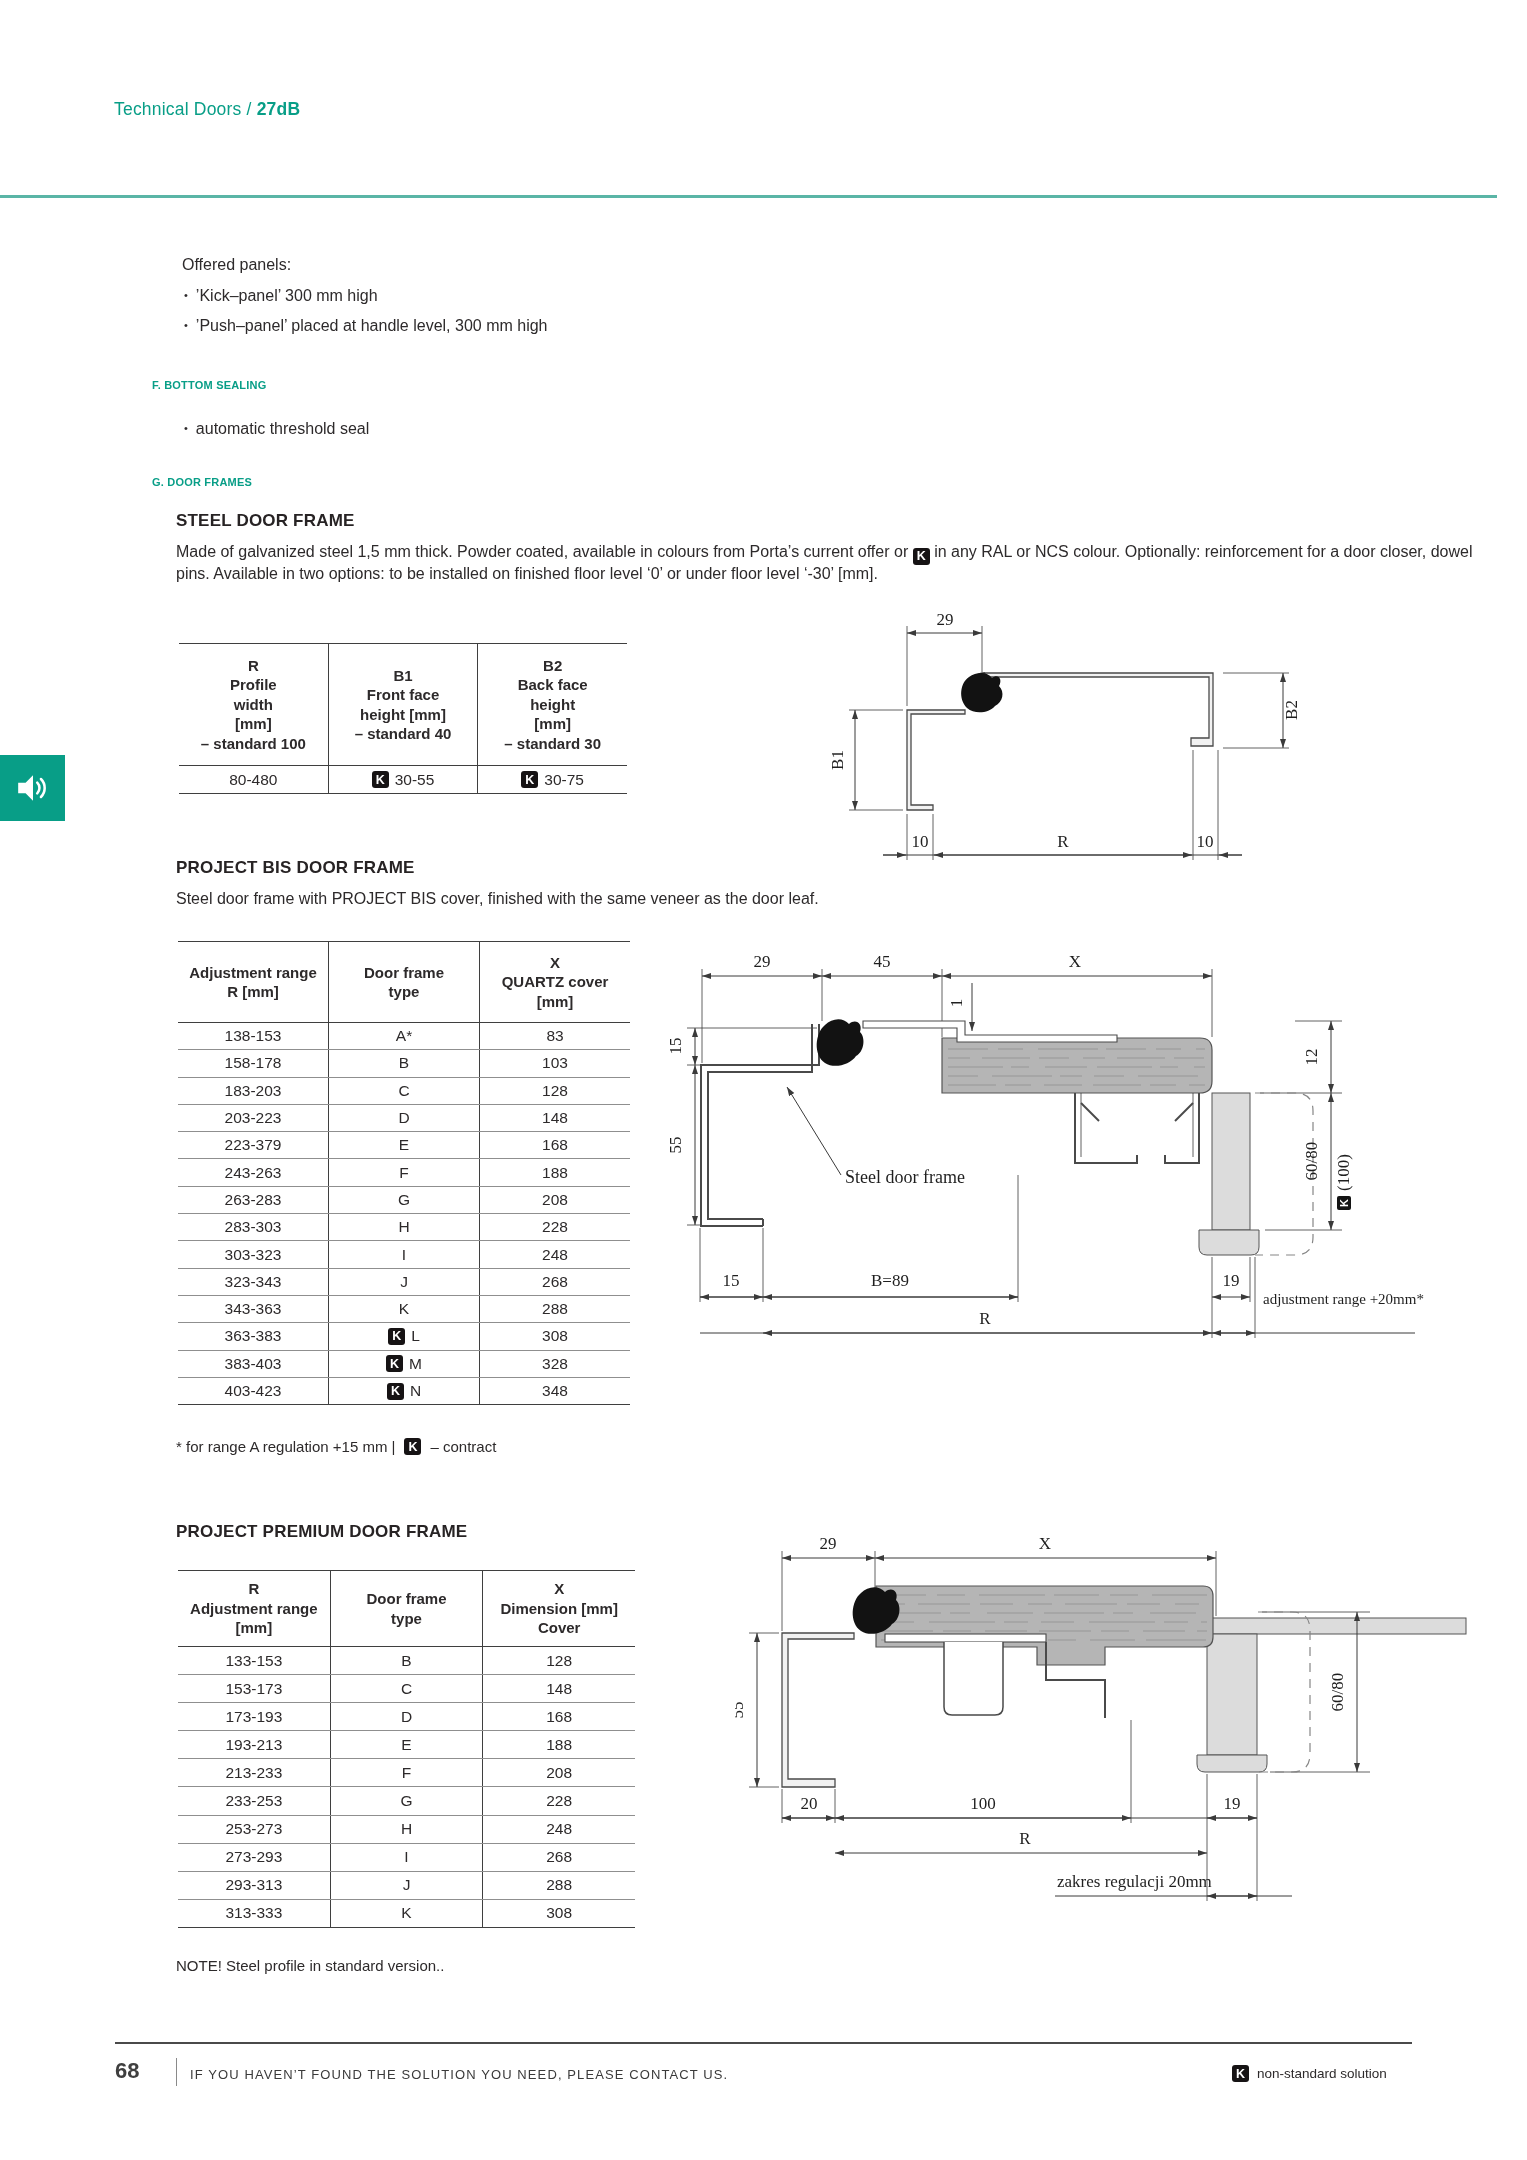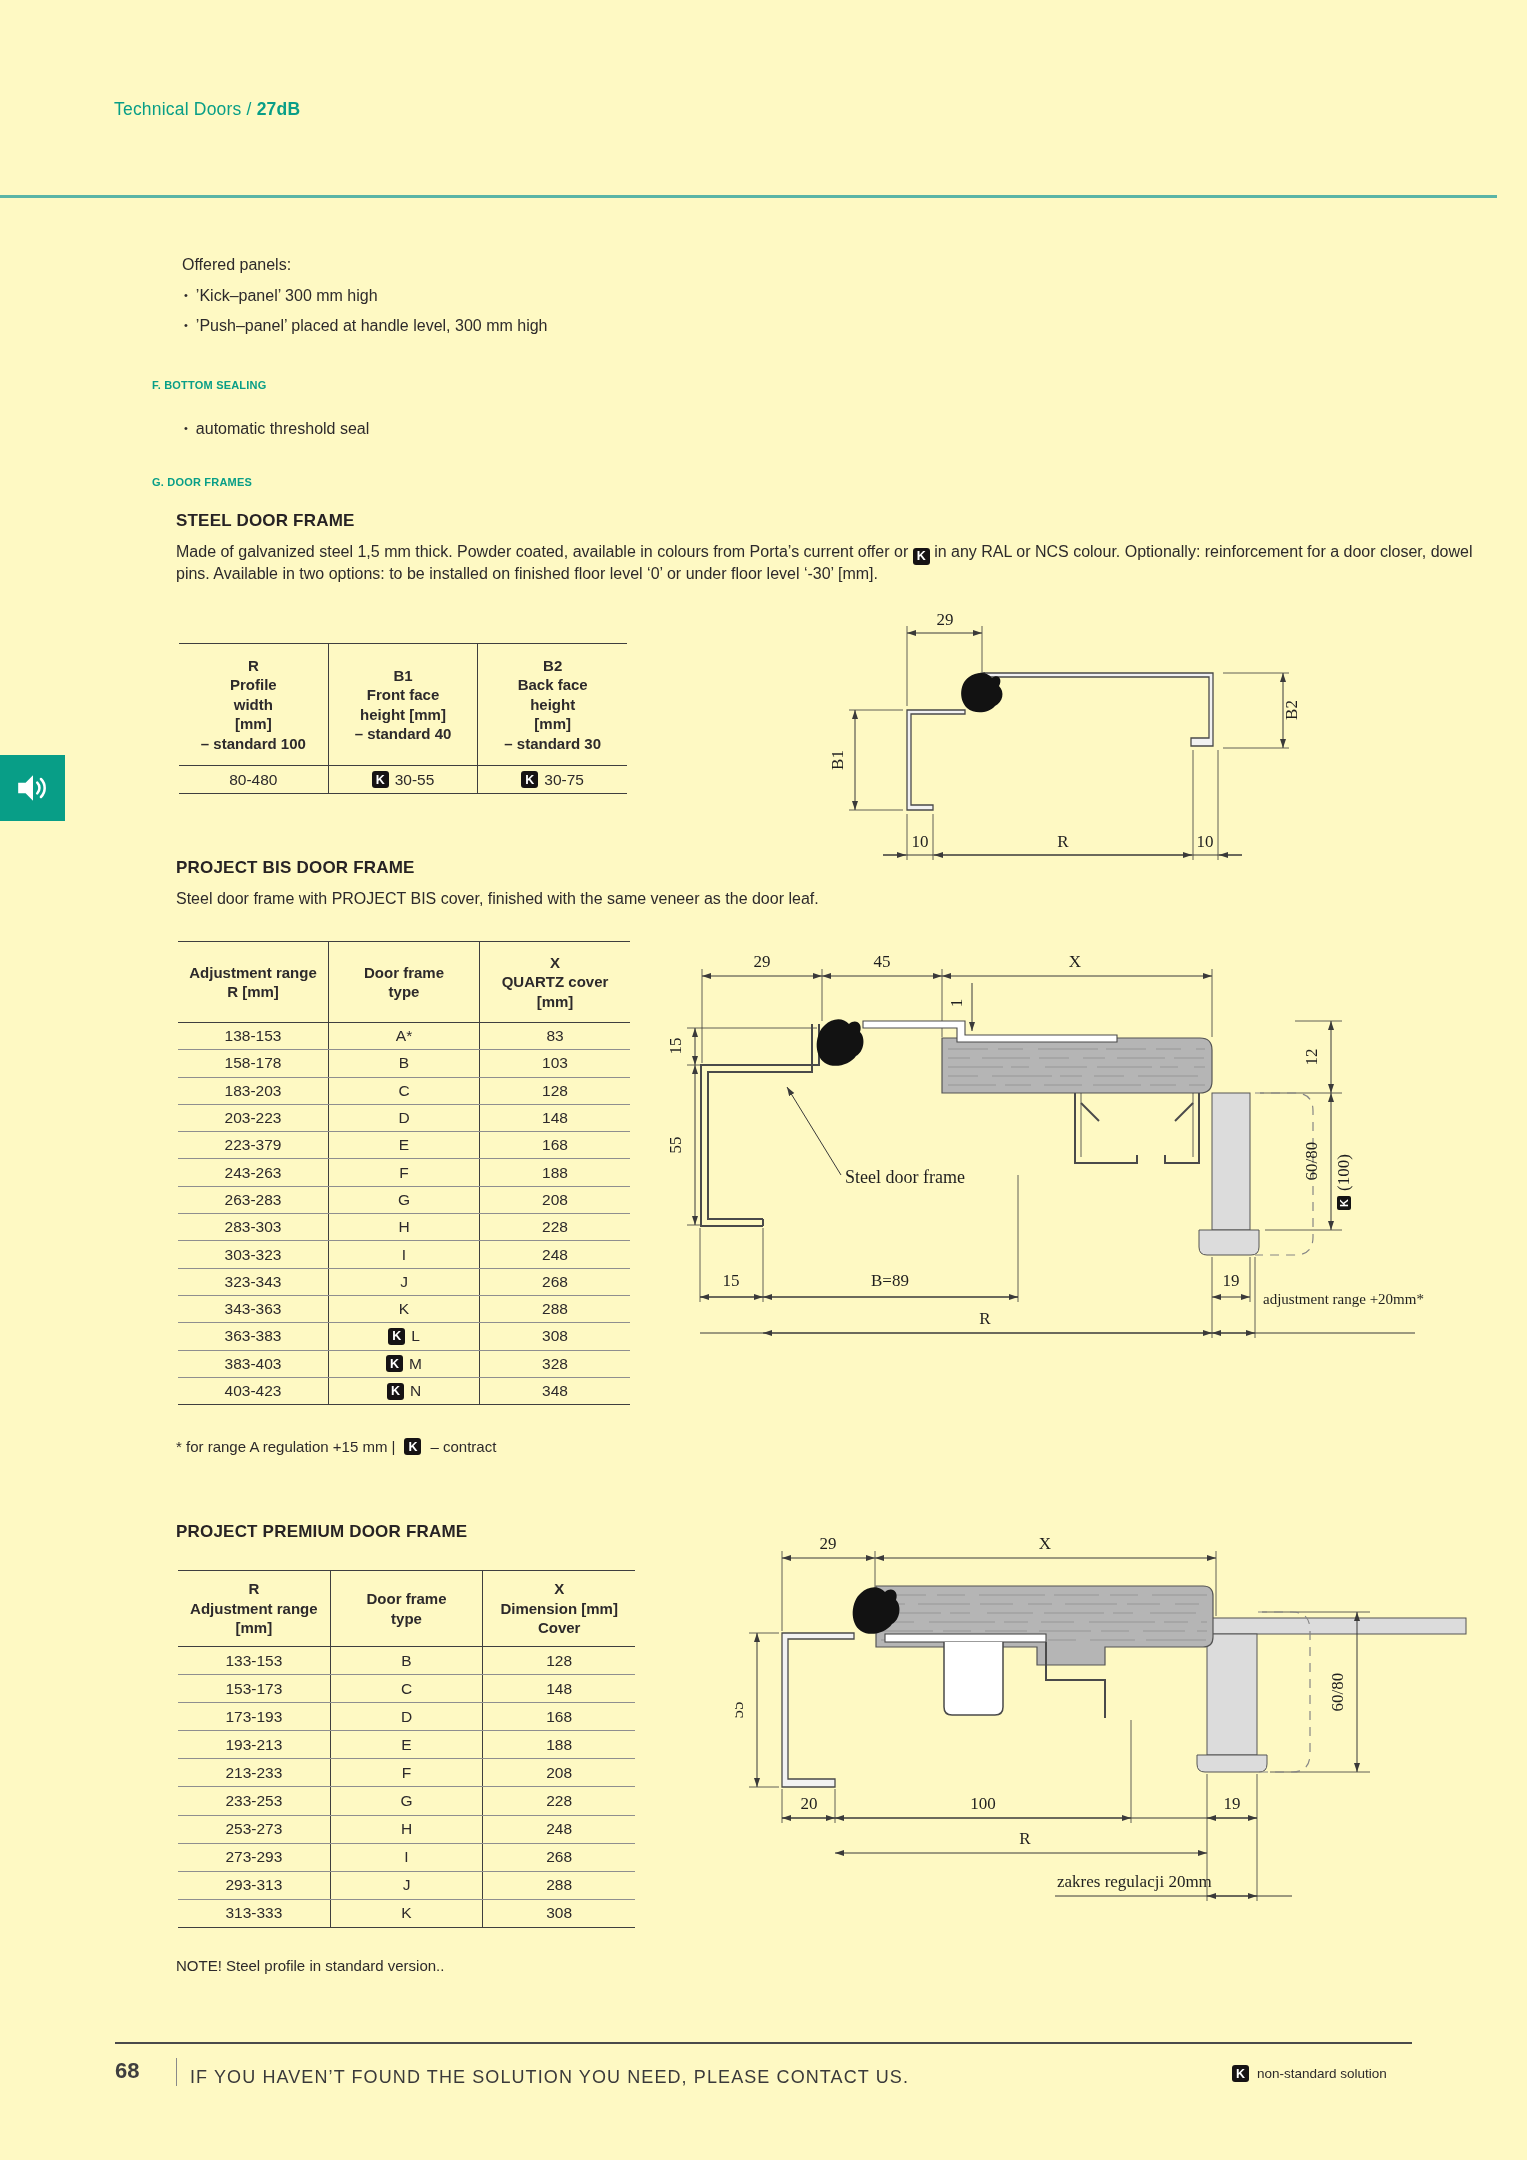--- a/index.html
+++ b/index.html
@@ -1,17 +1,17 @@
 <!DOCTYPE html>
 <html><head>
 <meta charset="utf-8">
 <style>
   *{box-sizing:border-box;margin:0;padding:0}
   body{background:#888;font-family:"Liberation Sans",sans-serif}
-  .page{position:relative;width:1527px;height:2160px;background:#fef9c3;color:#2d2a2b;margin:0 auto;overflow:hidden}
+  .page{position:relative;width:1527px;height:2160px;background:#ffffff;color:#2d2a2b;margin:0 auto;overflow:hidden}
   .abs{position:absolute}
   .header-line{left:114px;top:99px;font-size:17.5px;color:#089e87;letter-spacing:.2px}
   .header-line .bold{font-weight:700}
   .rule-top{left:0;top:195px;width:1497px;height:3px;background:#5ab5a6}
   .body-text{font-size:16px;color:#2d2a2b}
   .bullet-row{display:flex;gap:8px;align-items:baseline}
   .dot{font-size:11px;position:relative;top:-2px}
   .sec-head{font-weight:700;color:#089e87;font-size:11px;letter-spacing:.2px}
   .block-title{font-weight:700;font-size:17px;color:#272324;letter-spacing:.2px}
   .para{line-height:18px;width:1330px}
@@ -46,21 +46,21 @@
   .prof2{stroke:#4a4a4a;stroke-width:2;fill:none}
   .lip{fill:#fff;stroke:#4a4a4a;stroke-width:1.1}
   .dash{stroke:#868686;stroke-width:1.2;fill:none;stroke-dasharray:9 7}
   .grain{stroke:#979797;stroke-width:1}
   .gray1{fill:#b5b5b5;stroke:#555;stroke-width:1.2}
   .gray2{fill:#dcdcdc;stroke:#555;stroke-width:1}
   
   .footer-rule{left:115px;top:2042px;width:1297px;height:2px;background:#4a4a4a}
   .page-num{left:115px;top:2058px;font-size:22px;font-weight:700;color:#3f3f3f}
   .footer-div{left:176px;top:2058px;width:1px;height:28px;background:#8a8a8a}
-  .footer-msg{left:190px;top:2067px;font-size:18px;letter-spacing:1.1px;color:#3a3a3a}
+  .footer-msg{left:190px;top:2067px;font-size:13px;letter-spacing:1.1px;color:#3a3a3a}
   .footer-legend{top:2065px;left:1232px;display:flex;align-items:center;gap:8px;font-size:13.5px;color:#2d2a2b}
   .audio-tile{left:0;top:755px;width:65px;height:66px;background:#089e87;display:flex;align-items:center;justify-content:center}
 </style>
 </head>
 <body>
 
 <div class="page">
 
   <div class="abs header-line">
     <span>Technical Doors /</span>

